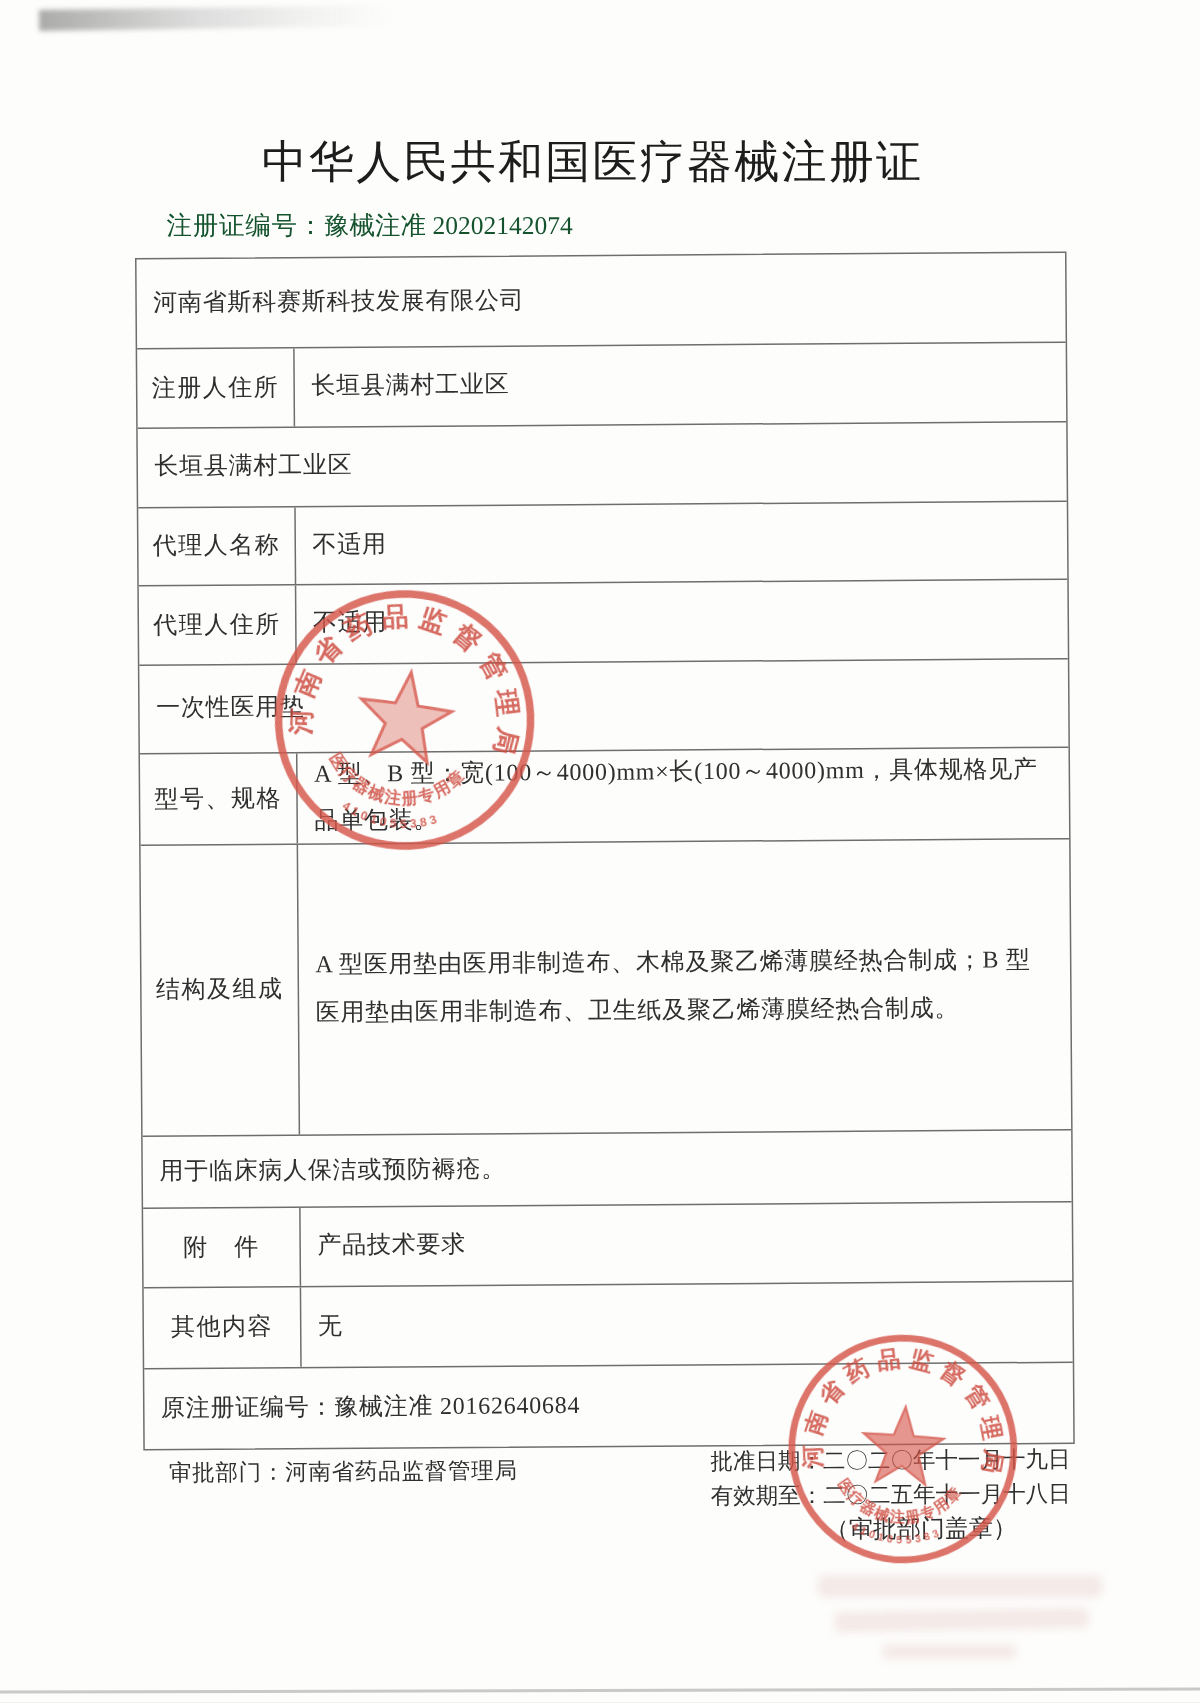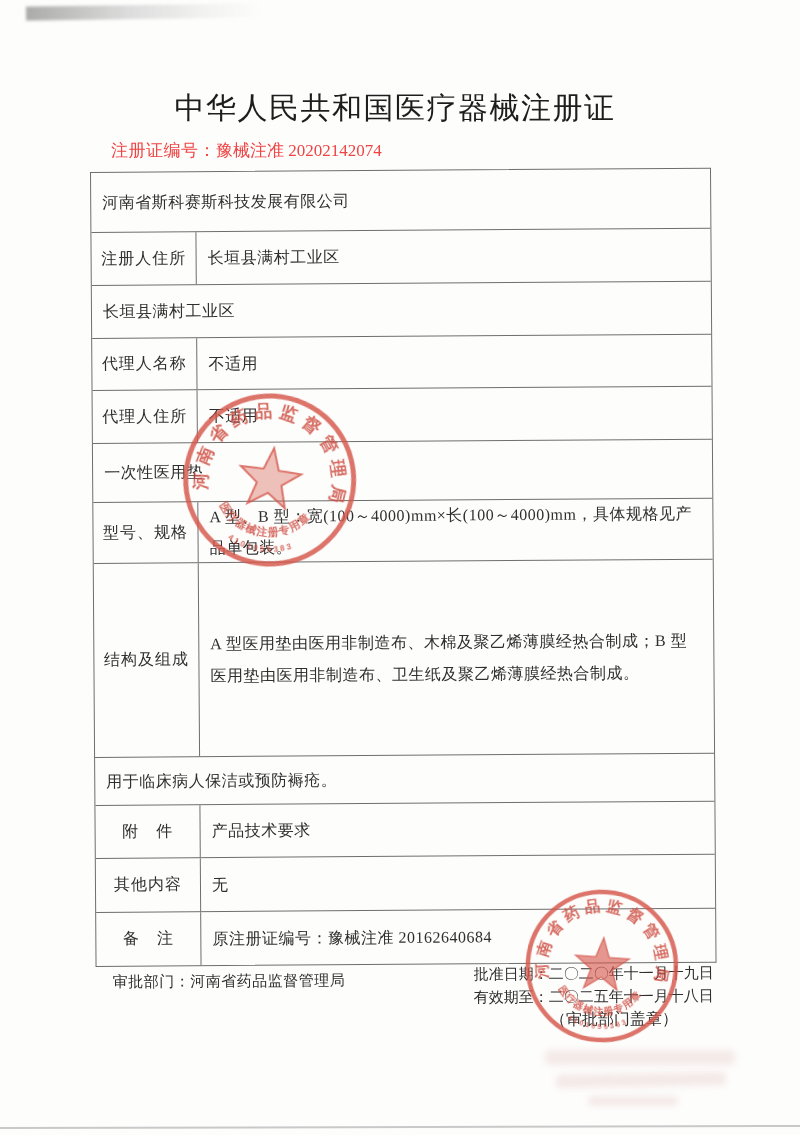--- a/index.html
+++ b/index.html
@@ -31,21 +31,21 @@
   .bleed.b2{left:556px;top:1073px;width:170px;height:14px;transform:rotate(-1deg);}
   .bleed.b3{left:588px;top:1096px;width:90px;height:10px;}
 
   .doc-title{
     position:absolute;left:7px;top:88px;width:776px;
     text-align:center;font-size:30px;font-weight:normal;
     letter-spacing:1.5px;color:#1d1d1d;
   }
   .cert-line{
     position:absolute;left:111px;top:139px;
-    font-size:17px;color:#ef4444;letter-spacing:.5px;
+    font-size:17px;color:#14532d;letter-spacing:.5px;
   }
   .cert-line .num{letter-spacing:0;}
 
   .sheet{
     position:absolute;left:0;top:0;width:800px;height:1135px;
     transform:rotate(-0.4deg);transform-origin:90px 172px;
   }
   .reg-table{
     position:absolute;left:90px;top:172px;width:621px;
     border:1px solid #6e6e6e;
@@ -135,21 +135,20 @@
       </div>
       <div class="row r10">
         <div class="cell-label">附　件</div>
         <div class="cell-value">产品技术要求</div>
       </div>
       <div class="row r11">
         <div class="cell-label">其他内容</div>
         <div class="cell-value">无</div>
       </div>
       <div class="row r12">
-        <div class="cell-label">备　注</div>
         <div class="cell-value">原注册证编号：豫械注准 20162640684</div>
       </div>
     </div>
 
     <div class="footer-left">审批部门：河南省药品监督管理局</div>
     <div class="footer-date1">批准日期：二〇二〇年十一月十九日</div>
     <div class="footer-date2">有效期至：二〇二五年十一月十八日</div>
     <div class="footer-sealnote">（审批部门盖章）</div>
   </div>
 

